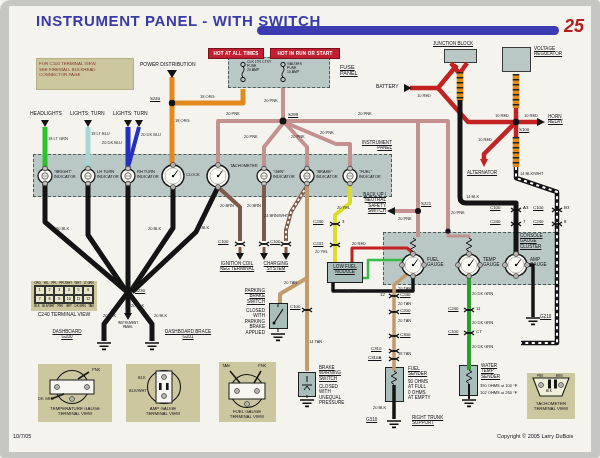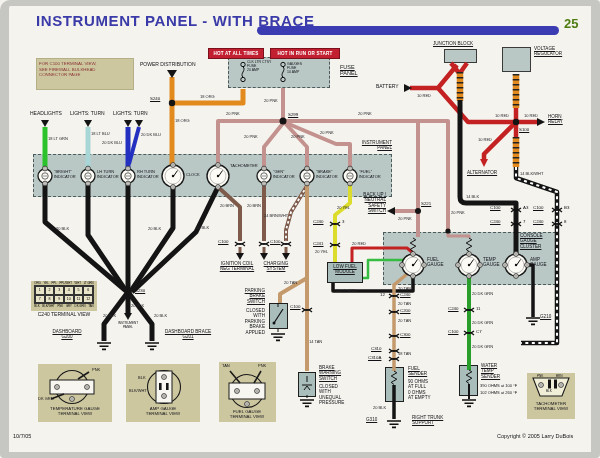--- a/index.html
+++ b/index.html
@@ -14,36 +14,36 @@
   svg#wires{position:absolute;left:0;top:0;z-index:10;}
   .lbl{position:absolute;font-size:4.6px;line-height:1.18;color:#15151a;white-space:pre-line;z-index:30;}
   .u{text-decoration:underline;}
   .c{text-align:center;}
   .r{text-align:right;}
   .s3{font-size:3.1px;} .s35{font-size:3.5px;} .s4{font-size:4px;}
   .s5{font-size:5px;} .s55{font-size:5.5px;}
   .wl{font-size:4px;color:#26262b;}
   .cn{font-size:4.4px;color:#101015;}
   .t-title{font-size:15px;font-weight:600;color:#3a3aa8;letter-spacing:.6px;white-space:nowrap;}
-  .t-page{font-size:13px;color:#4d7c0f;font-weight:600;}
+  .t-page{font-size:18px;color:#b91c1c;font-weight:600;font-style:italic;}
   .tbar{position:absolute;left:257px;top:26px;width:302px;height:9px;background:#3c3cb2;border-radius:4.5px;z-index:30;}
   .banner{position:absolute;background:#c22031;color:#fff;font-weight:bold;font-size:4.6px;line-height:9px;
           text-align:center;letter-spacing:.2px;z-index:30;border:0.5px solid #7a101c;}
   .notebox{position:absolute;background:#cdc7a0;z-index:6;padding:2px 2px;color:#8b3434;font-size:4.4px;
            line-height:1.25;white-space:pre-line;border:0.5px solid #b5af88;}
   .tg-top,.tg-bot{display:flex;justify-content:space-around;font-size:2.8px;line-height:1.05;text-align:center;margin:1px 2px 0 2px;}
   .tg-grid{display:grid;grid-template-columns:repeat(6,1fr);margin:0.5px 3px;border:0.9px solid #333;background:#e8e4c8;}
   .tg-cell{border:0.5px solid #333;font-size:3.6px;line-height:6.5px;text-align:center;height:6.5px;}
 </style>
 </head>
 <body>
 
 <div id="stage">
 
-  <div class="lbl t-title" style="left:36px;top:12px;">INSTRUMENT PANEL -  WITH BRACE</div>
+  <div class="lbl t-title" style="left:36px;top:12px;">INSTRUMENT PANEL -  WITH SWITCH</div>
   <div class="tbar"></div>
   <div class="lbl t-page" style="left:564px;top:16px;">25</div>
 
   <div class="notebox" style="left:36px;top:58px;width:92px;height:26px;">FOR C100 TERMINAL VIEW,
 SEE FIREWALL BULKHEAD
 CONNECTOR PAGE</div>
 
   <div class="banner" style="left:208px;top:48px;width:54px;height:9px;">HOT AT ALL TIMES</div>
   <div class="banner" style="left:270px;top:48px;width:68px;height:9px;">HOT IN RUN OR START</div>
 

